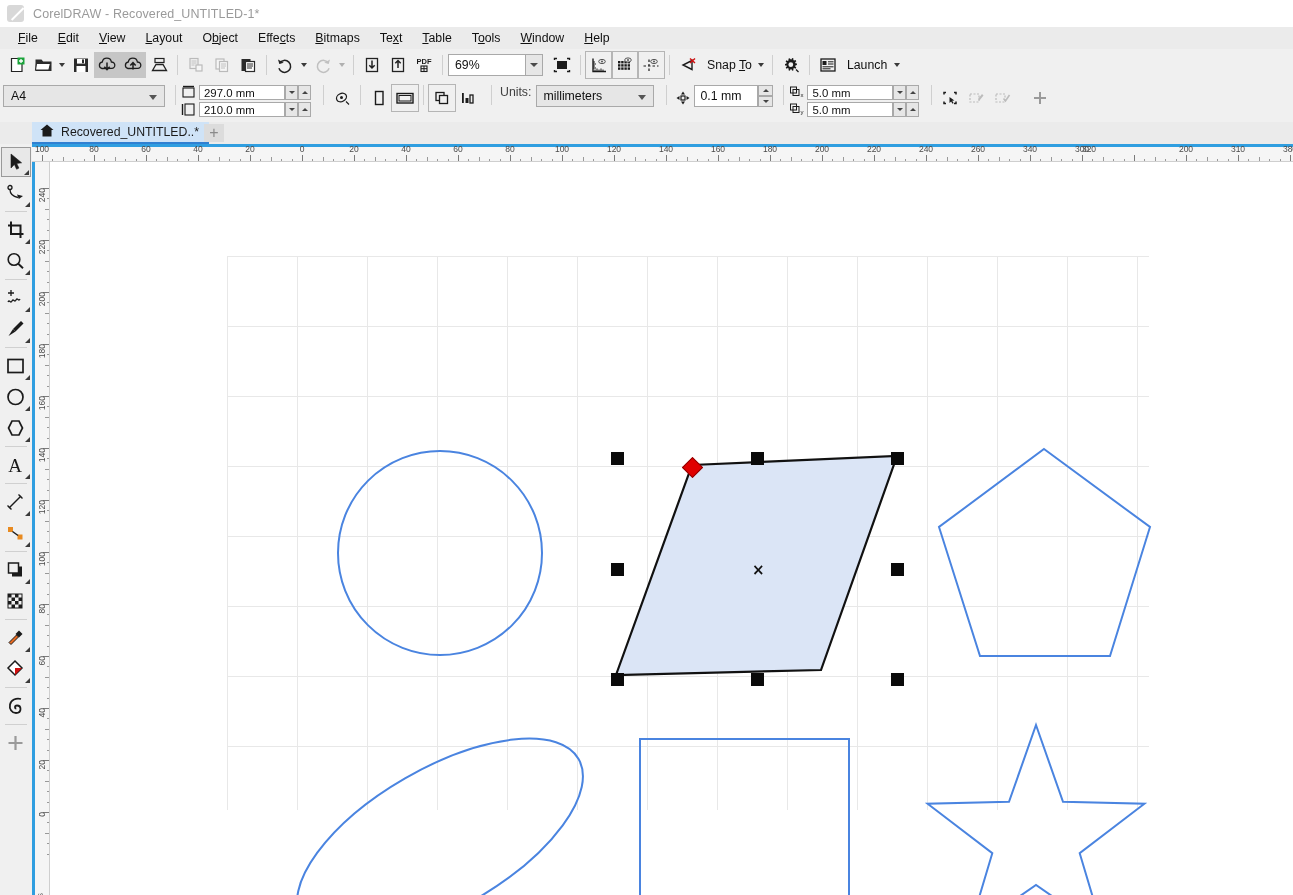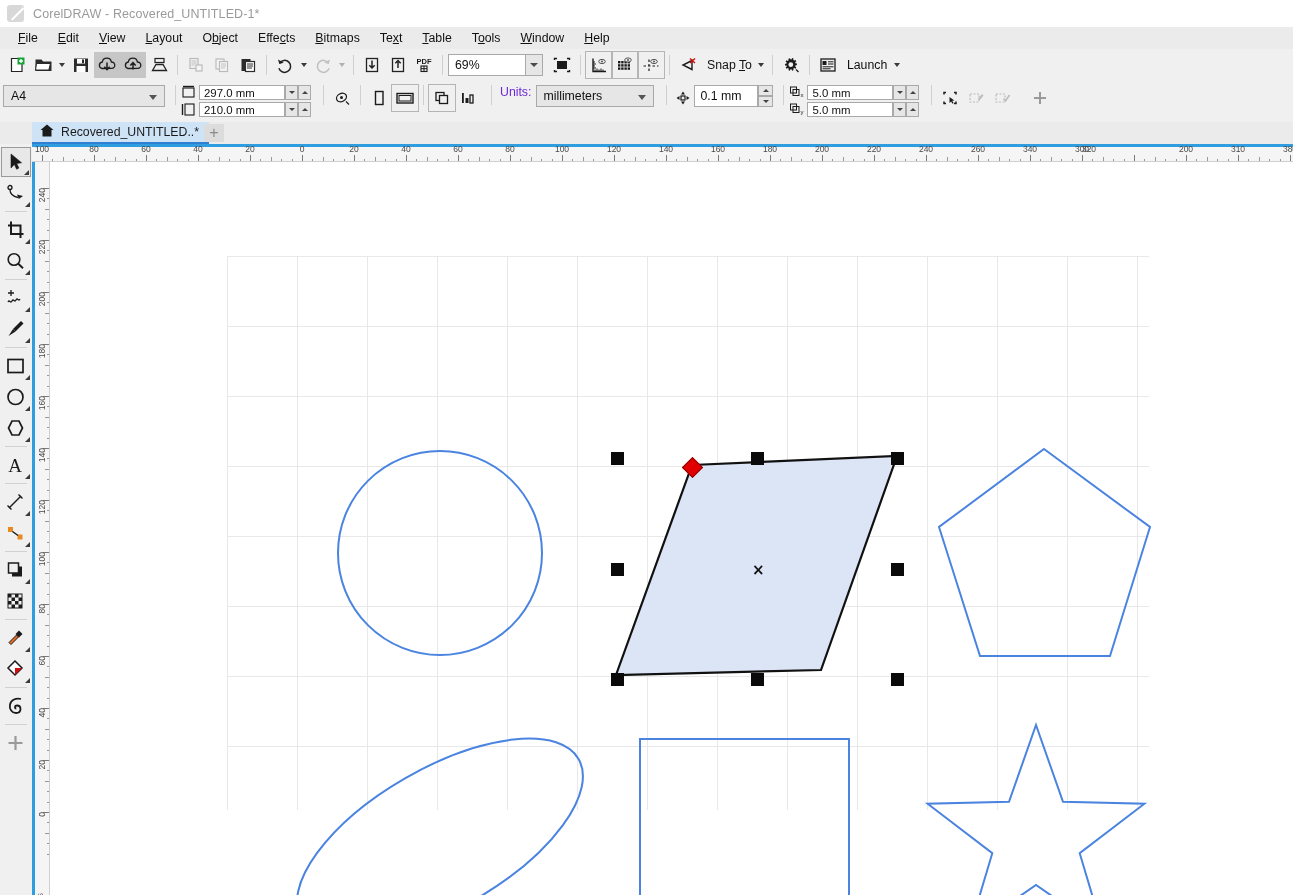--- a/index.html
+++ b/index.html
@@ -96,21 +96,21 @@
   .dimicon { width: 15px; height: 15px; flex: none; margin-right: 3px; }
   .dimfield {
     width: 86px; height: 15px; background: #ffffff; border: 1px solid #a9a9a9;
     font-size: 11.4px; color: #101010; padding-left: 4px; display: flex; align-items: center; flex: none;
   }
   .spin2 { display: flex; flex-direction: row; flex: none; }
   .spin2 .sb { width: 13px; height: 15px; background: #e6e6e6; border: 1px solid #a9a9a9; display:flex; align-items:center; justify-content:center;}
   .spin2 .sb.l::after { content:""; border-left:3px solid transparent;border-right:3px solid transparent;border-top:3.2px solid #444;}
   .spin2 .sb.r::after { content:""; border-left:3px solid transparent;border-right:3px solid transparent;border-bottom:3.2px solid #444;}
 
-  .unitlabel { font-size: 12.3px; color: #6d28d9; margin: 0 5px 0 3px; flex: none; }
+  .unitlabel { font-size: 12.3px; color: #404040; margin: 0 5px 0 3px; flex: none; }
   .unitsel {
     width: 118px; height: 22px; background: #e6e6e6; border: 1px solid #a9a9a9;
     display: flex; align-items: center; font-size: 12.3px; color: #101010;
     padding-left: 6px; position: relative; flex: none;
   }
   .unitsel::after {
     content: ""; position: absolute; right: 7px; top: 9px;
     border-left: 4.5px solid transparent; border-right: 4.5px solid transparent;
     border-top: 5px solid #555;
   }

